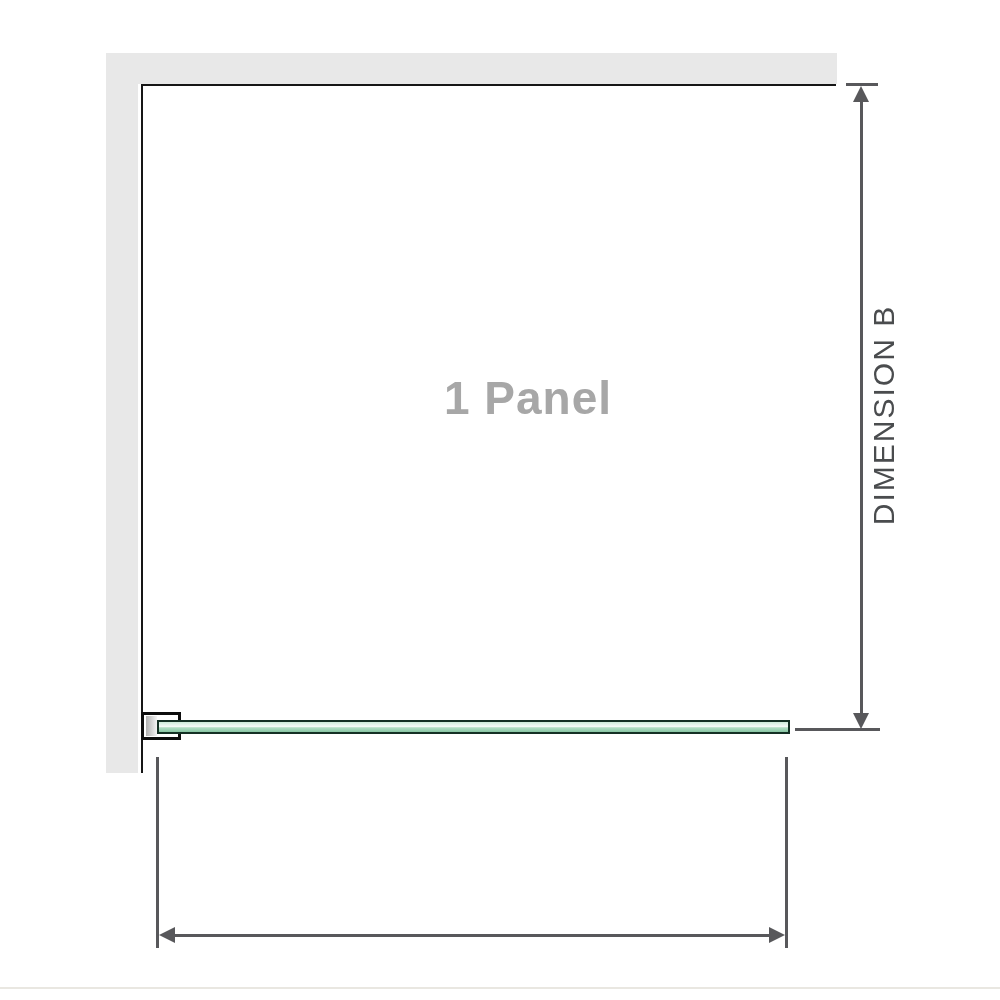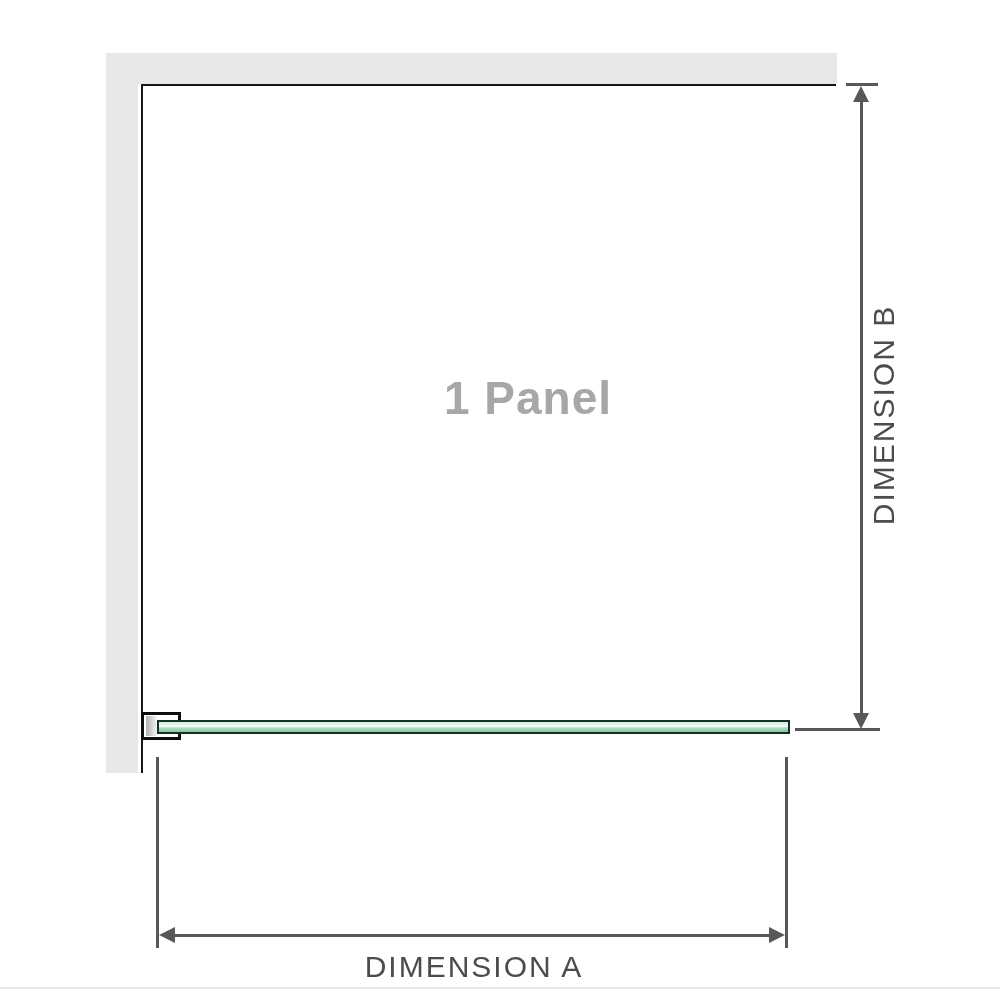--- a/index.html
+++ b/index.html
@@ -172,17 +172,16 @@
   <div class="dim-line dimb-line"></div>
   <div class="arrow dimb-arrow-up"></div>
   <div class="arrow dimb-arrow-down"></div>
   <div class="dim-label dimb-label">DIMENSION B</div>
 
   <div class="dim-ext dima-ext-left"></div>
   <div class="dim-ext dima-ext-right"></div>
   <div class="dim-line dima-line"></div>
   <div class="arrow dima-arrow-left"></div>
   <div class="arrow dima-arrow-right"></div>
-  <div class="dim-label dima-label">DIMENSION A</div>
 
   <div class="page-rule"></div>
 
 </div>
 
 </body></html>

